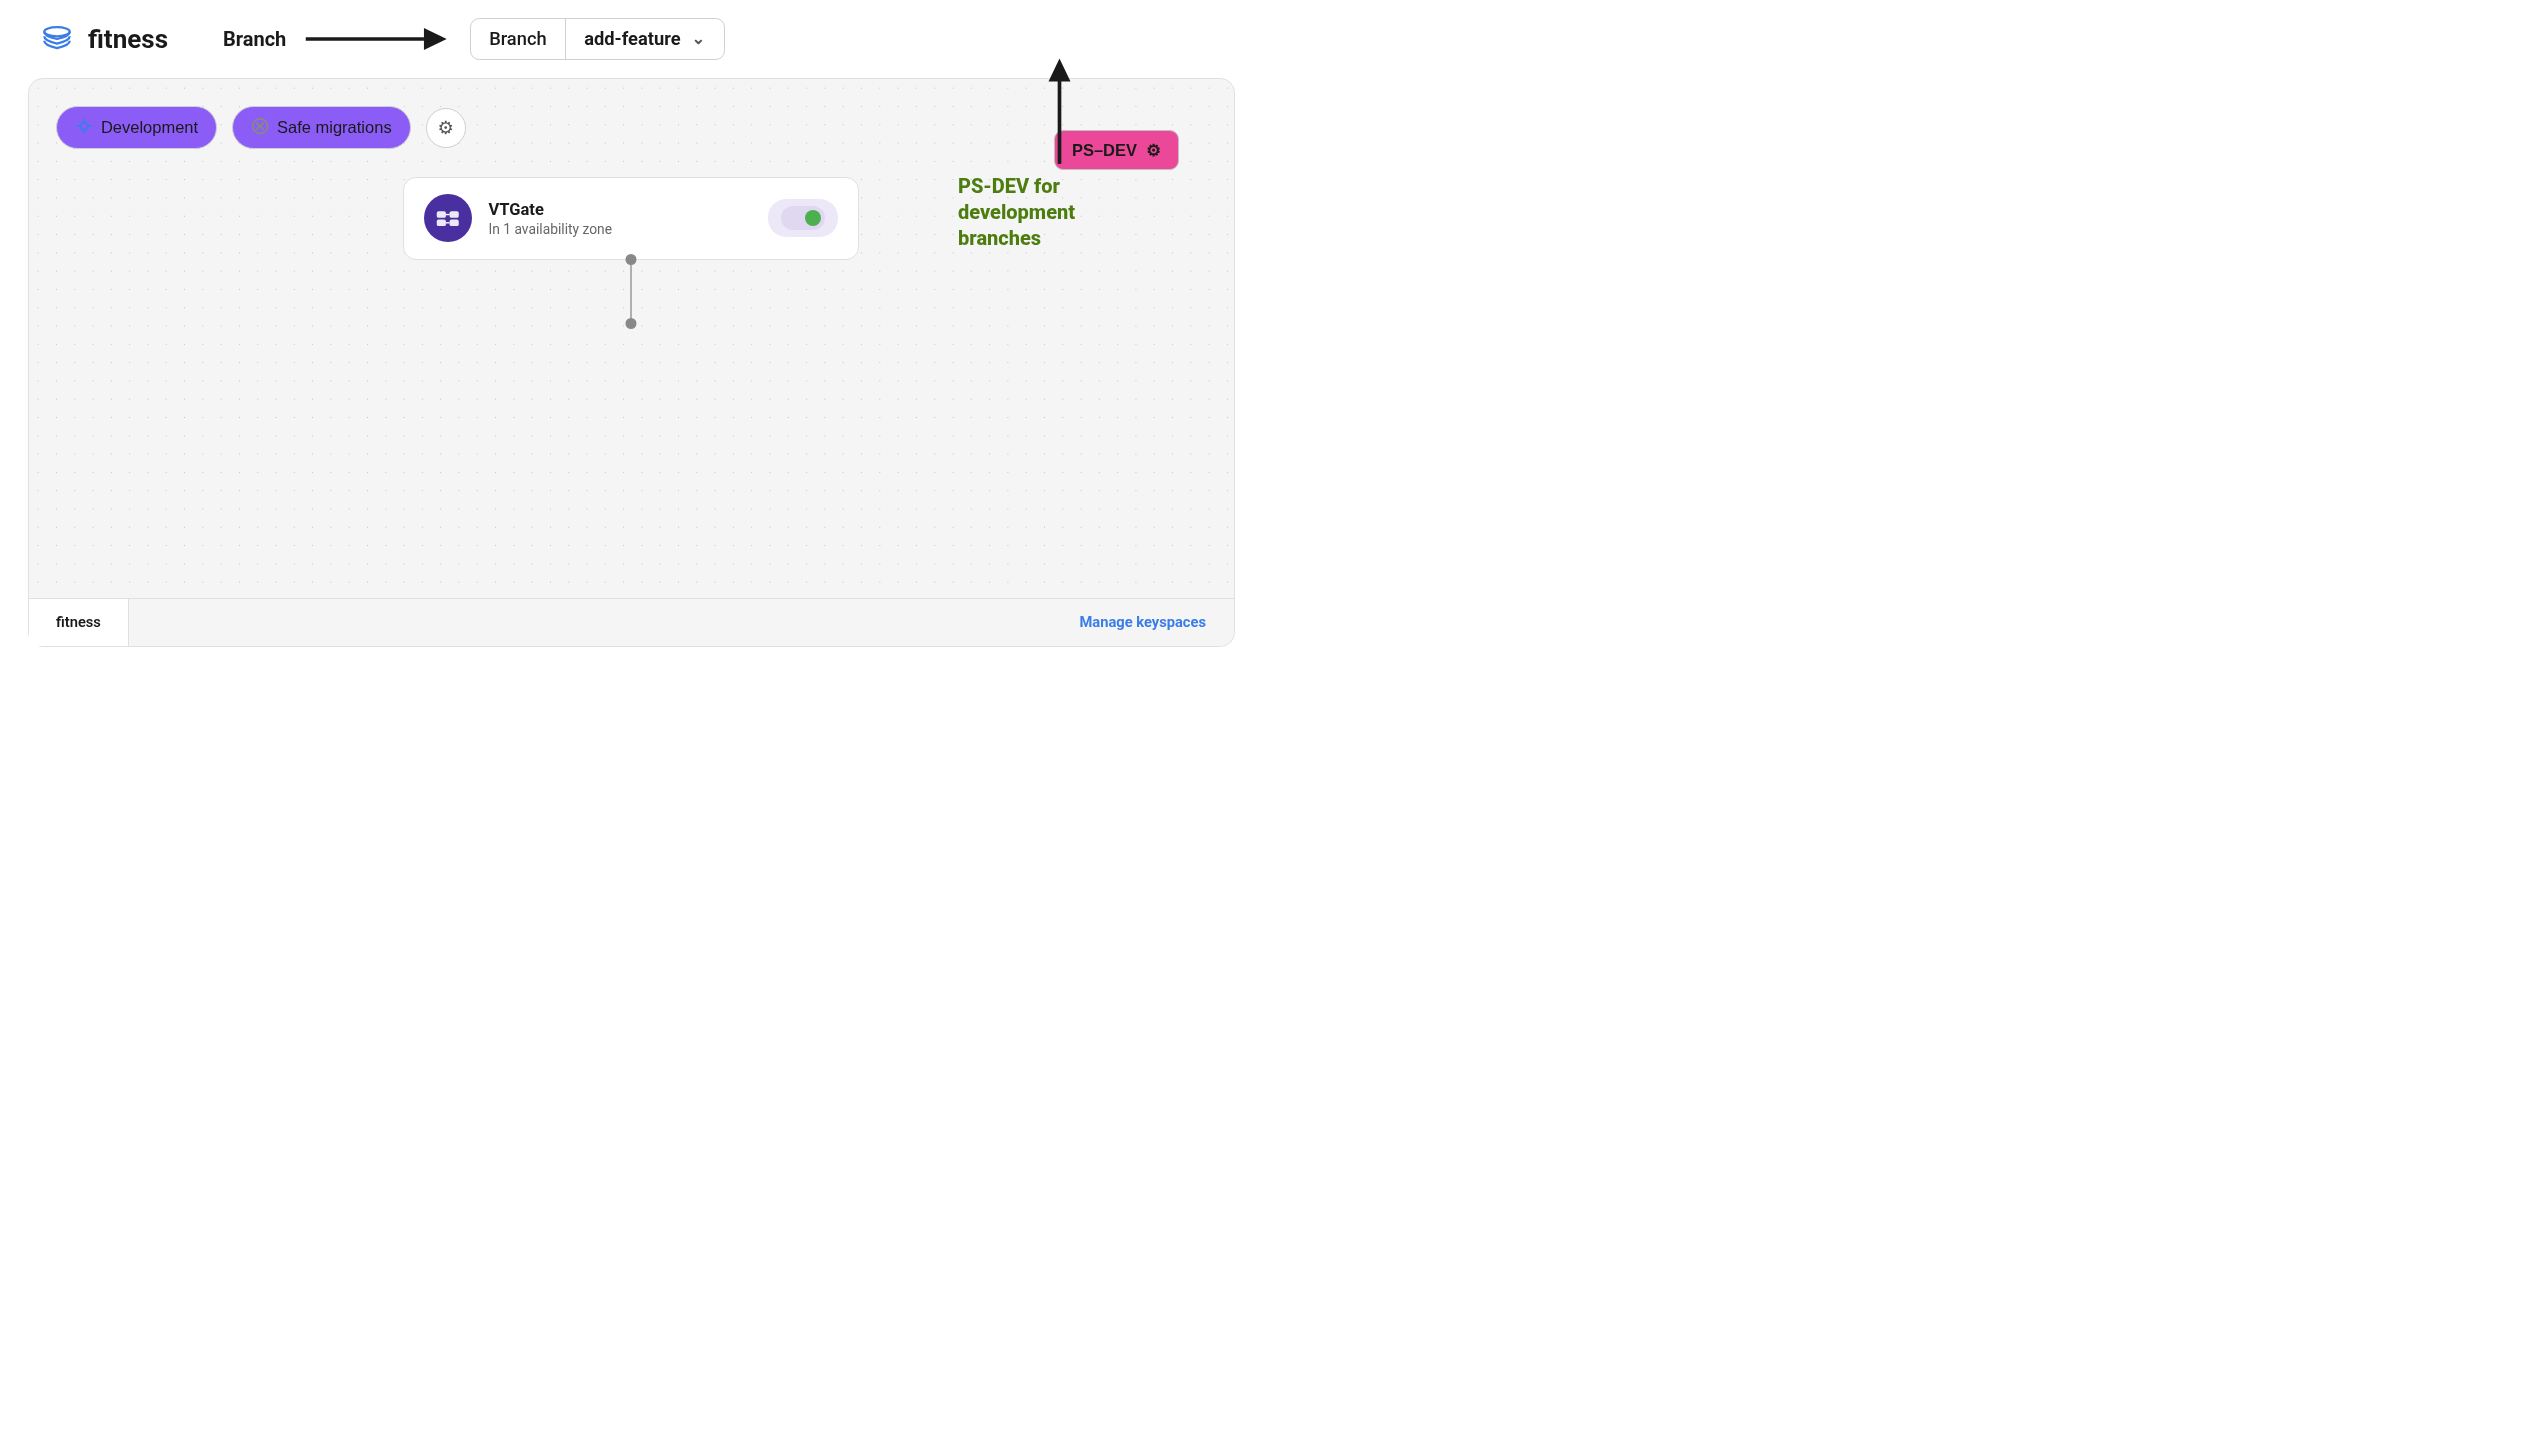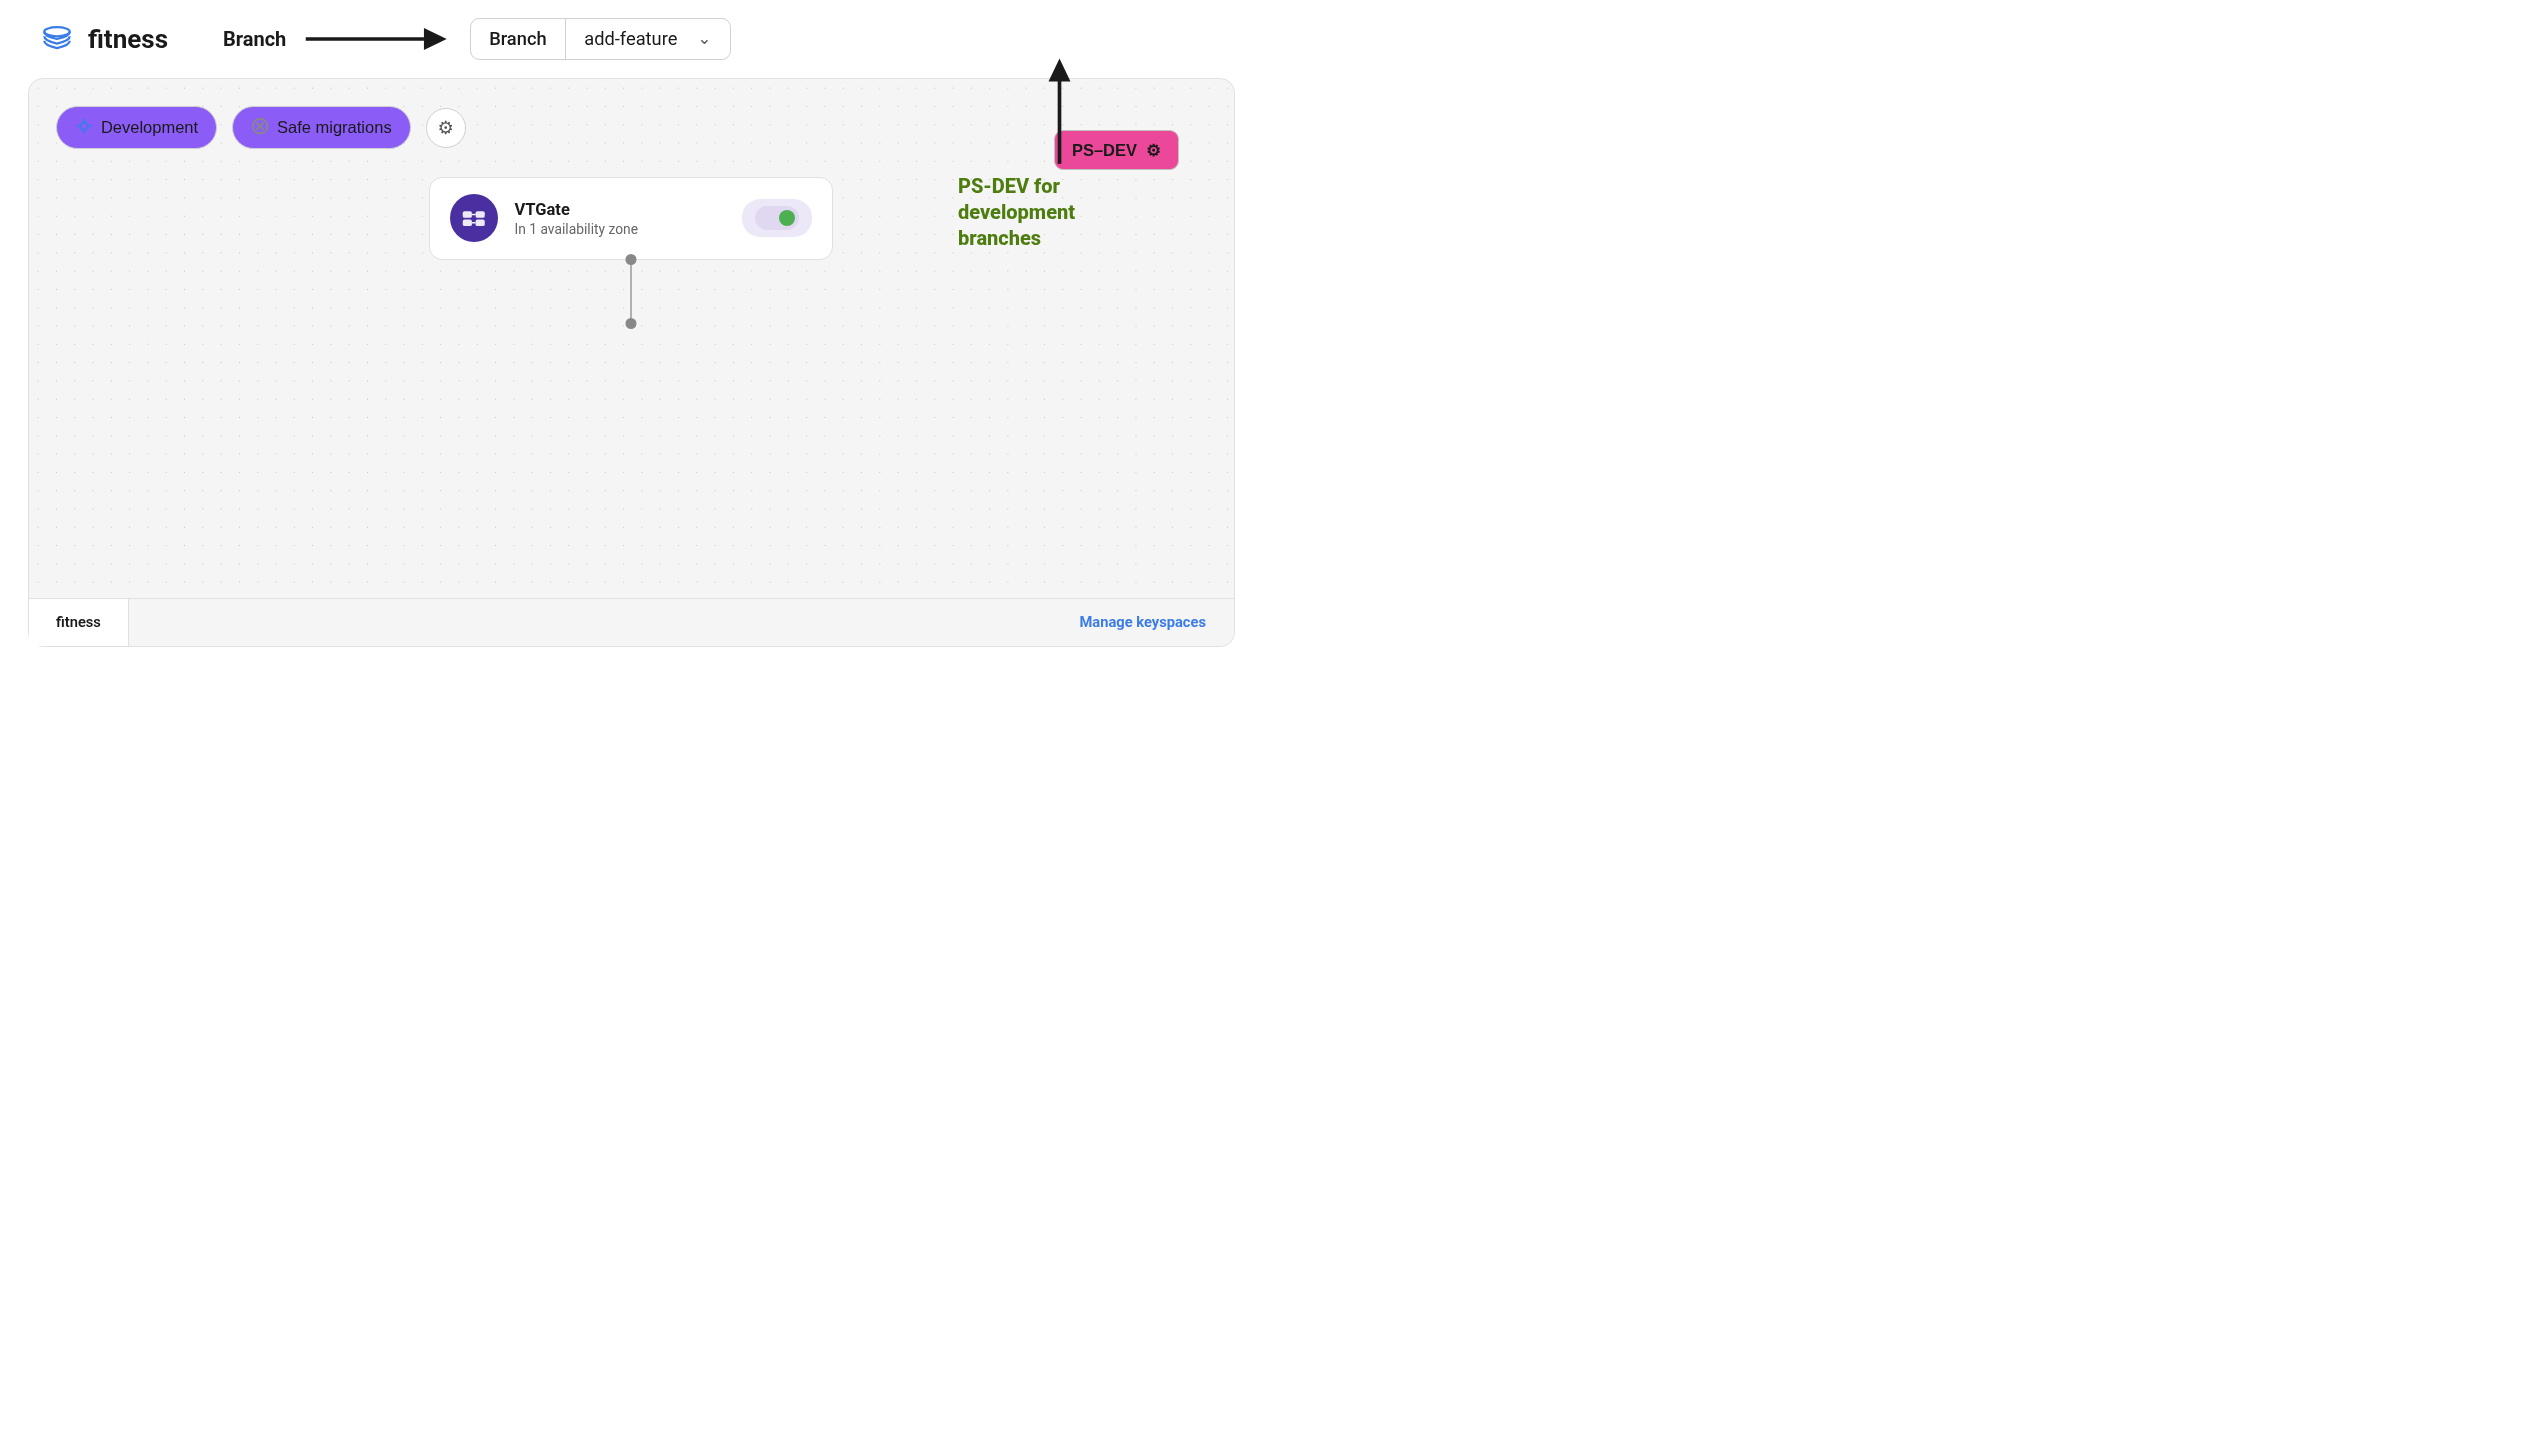--- a/index.html
+++ b/index.html
@@ -61,25 +61,26 @@
     .branch-selector-label {
       padding: 9.2px 18.3px;
       font-size: 18.3px;
       font-weight: 500;
       color: #1a1a1a;
       border-right: 1.4px solid #d0d0d0;
     }
     .branch-selector-value {
       display: flex;
       align-items: center;
-      gap: 20px;
+      gap: 11px;
       padding: 9.2px 18.3px;
       font-size: 18.3px;
       color: #1a1a1a;
       cursor: pointer;
+      font-weight: bold;
     }
     .chevron-icon {
       font-size: 16.5px;
       color: #555;
     }
 
     
     .main-container {
       margin: 0 27.5px 18.3px 27.5px;
       background: #f5f5f5;
@@ -162,21 +163,21 @@
 
     
     .node-card {
       display: flex;
       align-items: center;
       background: #ffffff;
       border: 1.4px solid #e0e0e0;
       border-radius: 13px;
       padding: 16.5px 20px;
       gap: 16.5px;
-      width: 404px;
+      width: 456px;
       position: relative;
     }
     .node-icon-circle {
       width: 48px;
       height: 48px;
       border-radius: 50%;
       display: flex;
       align-items: center;
       justify-content: center;
       flex-shrink: 0;

